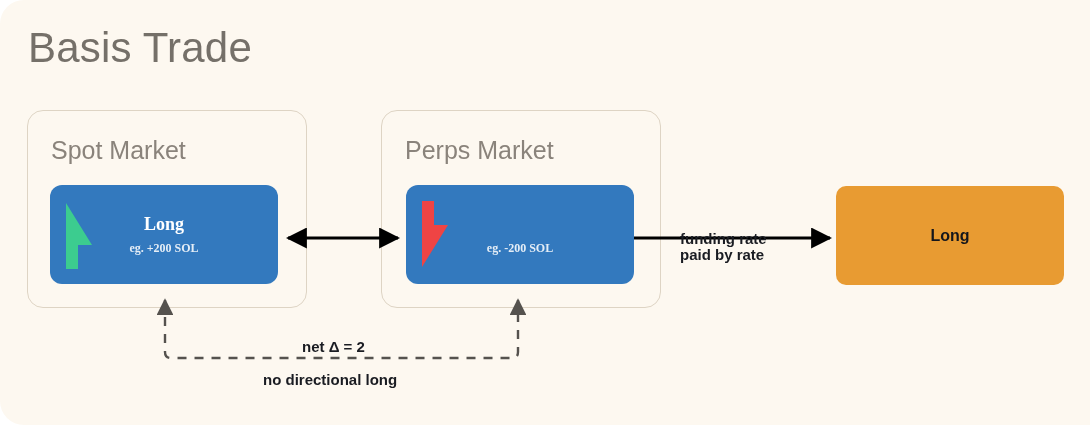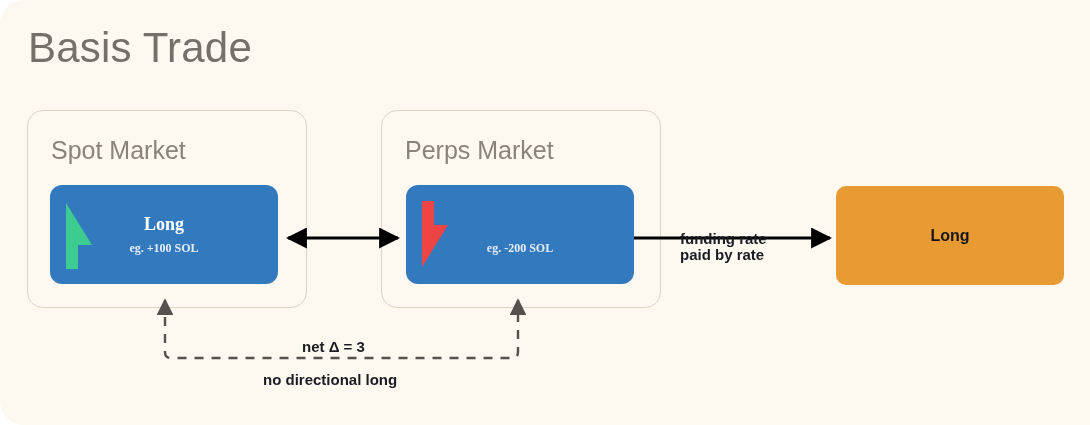--- a/index.html
+++ b/index.html
@@ -163,21 +163,21 @@
     <div class="market-card-title">Spot Market</div>
   </div>
 
   <div class="position-box" id="box-long">
     <span class="dir-icon">
       <svg width="34" height="68" viewBox="0 0 34 68" xmlns="http://www.w3.org/2000/svg">
         <path d="M4 68 L4 2 L30 44 L16 44 L16 68 Z" fill="#3CCC8F"></path>
       </svg>
     </span>
     <div class="position-text position-label">Long</div>
-    <div class="position-text position-sub">eg. +100 SOL</div>
+    <div class="position-text position-sub">eg. +200 SOL</div>
   </div>
 
   <div class="market-card" id="card-perps">
     <div class="market-card-title">Perps Market</div>
   </div>
 
   <div class="position-box" id="box-short">
     <span class="dir-icon">
       <svg width="34" height="68" viewBox="0 0 34 68" xmlns="http://www.w3.org/2000/svg">
         <path d="M4 0 L16 0 L16 24 L30 24 L4 66 Z" fill="#EF4444"></path>
@@ -213,16 +213,16 @@
 
     <g>
       <path d="M 165 300 L 165 352 Q 165 358 171 358
                L 512 358 Q 518 358 518 352 L 518 300" fill="none" stroke="#55524E" stroke-width="2.4" stroke-dasharray="9 8" marker-start="url(#arrowGray)" marker-end="url(#arrowGray)"></path>
     </g>
   </svg>
 
   <div class="edge-label" id="label-funding-rate">funding rate</div>
   <div class="edge-label" id="label-paid-by-long">paid by rate</div>
 
-  <div class="edge-label" id="label-net-delta">net Δ = 3</div>
+  <div class="edge-label" id="label-net-delta">net Δ = 2</div>
   <div class="edge-label" id="label-no-risk">no directional long</div>
 
 </div>
 
 </body></html>

